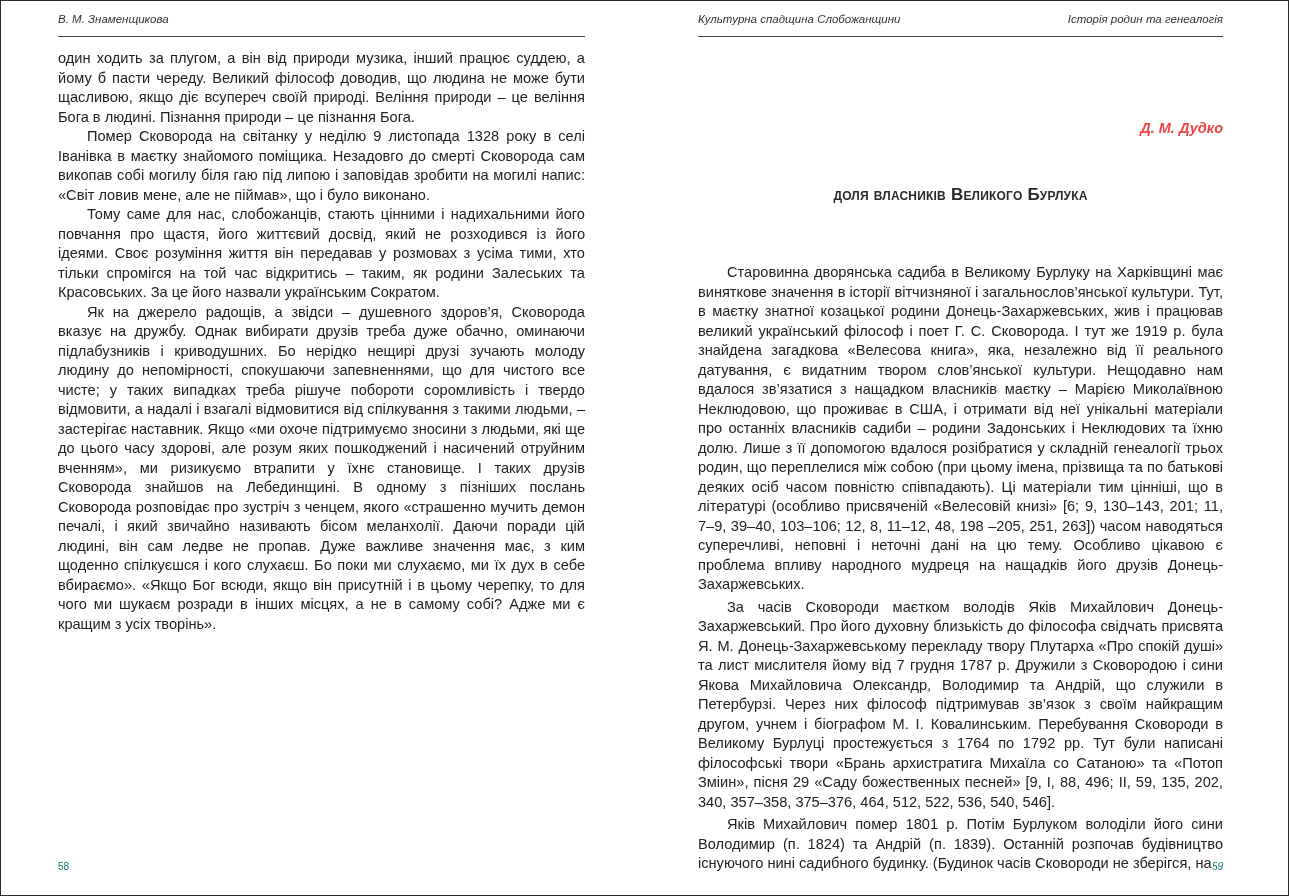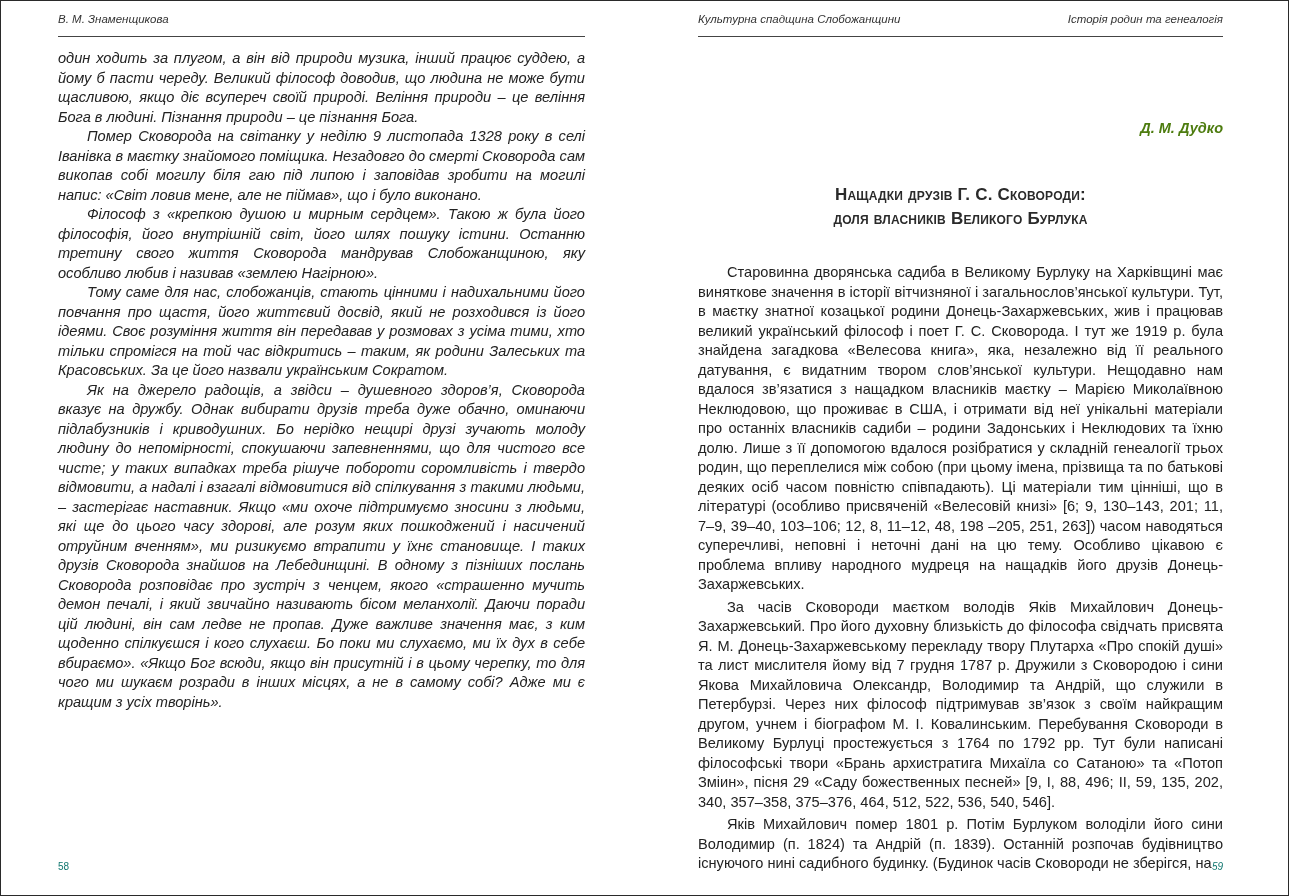--- a/index.html
+++ b/index.html
@@ -10,27 +10,27 @@
   .page { position: absolute; top: 0; height: 744px; }
   .page.left { left: 58px; width: 527px; }
   .page.right { left: 698px; width: 525px; }
   .running-head { position: absolute; top: 13px; left: 0; right: 0; height: 18px;
                   font-size: 11.5px; font-style: italic; color: #333; }
   .running-head .r { position: absolute; right: 0; top: 0; }
   .running-head .l { position: absolute; left: 0; top: 0; }
   .rule { position: absolute; top: 36px; left: 0; right: 0; height: 0; border-top: 1px solid #444; }
   .body-text { position: absolute; left: 0; right: 0; font-size: 14.6px; line-height: 19.5px;
                text-align: justify; color: #222; }
-  .left .body-text { top: 49px; font-style: italic; }
+  .left .body-text { top: 49px; }
   .body-text p { margin: 0; text-indent: 0; }
   .body-text p.ind { text-indent: 29px; }
   .body-text p + p { margin-top: 0; }
   .right .p-gap { margin-top: 3px !important; }
   .author { position: absolute; top: 120px; right: 0; font-size: 14.5px; font-weight: bold;
-            font-style: italic; color: #4d7c0f; }
+            font-style: italic; color: #ef4444; }
   .title { position: absolute; top: 183px; left: 0; right: 0; text-align: center;
            font-weight: bold; font-variant: small-caps; font-size: 17px; line-height: 24px; color: #2a2a2a;
            letter-spacing: 0.2px; }
   .right .body-text { top: 263px; }
   .page-number { position: absolute; top: 861px; font-size: 10px; color: #0f766e; }
   .left .page-number { left: 0; }
   .right .page-number { right: 0; font-style: italic; }
 </style>
 </head>
 <body>
@@ -38,36 +38,34 @@
 <div class="frame"></div>
 
 <section class="page left">
   <div class="running-head">
     <span class="l">В. М. Знаменщикова</span>
   </div>
   <div class="rule"></div>
   <div class="body-text">
     <p>один ходить за плугом, а він від природи музика, інший працює суддею, а йому б пасти череду. Великий філософ доводив, що людина не може бути щасливою, якщо діє всупереч своїй природі. Веління природи – це веління Бога в людині. Пізнання природи – це пізнання Бога.</p>
     <p class="ind">Помер Сковорода на світанку у неділю 9 листопада 1328 року в селі Іванівка в маєтку знайомого поміщика. Незадовго до смерті Сковорода сам викопав собі могилу біля гаю під липою і заповідав зробити на могилі напис: «Світ ловив мене, але не піймав», що і було виконано.</p>
-    <p class="ind">Філософ з «крепкою душою и мирным сердцем». Такою ж була його філософія, його внутрішній світ, його шлях пошуку істини. Останню третину свого життя Сковорода мандрував Слобожанщиною, яку особливо любив і називав «землею Нагірною».</p>
     <p class="ind">Тому саме для нас, слобожанців, стають цінними і надихальними його повчання про щастя, його життєвий досвід, який не розходився із його ідеями. Своє розуміння життя він передавав у розмовах з усіма тими, хто тільки спромігся на той час відкритись – таким, як родини Залеських та Красовських. За це його назвали українським Сократом.</p>
     <p class="ind">Як на джерело радощів, а звідси – душевного здоров’я, Сковорода вказує на дружбу. Однак вибирати друзів треба дуже обачно, оминаючи підлабузників і криводушних. Бо нерідко нещирі друзі зучають молоду людину до непомірності, спокушаючи запевненнями, що для чистого все чисте; у таких випадках треба рішуче побороти сором­ливість і твердо відмовити, а надалі і взагалі відмовитися від спілкування з такими людьми, – застерігає наставник. Якщо «ми охоче підтримуємо зносини з людьми, які ще до цього часу здорові, але розум яких пошкоджений і насичений отруйним вченням», ми ризикуємо втрапити у їхнє становище. І таких друзів Сковорода знайшов на Лебединщині. В одному з пізніших послань Сковорода розповідає про зустріч з ченцем, якого «страшенно мучить демон печалі, і який звичайно називають бісом меланхолії. Даючи поради цій людині, він сам ледве не пропав. Дуже важливе значення має, з ким щоденно спілкуєшся і кого слухаєш. Бо поки ми слухаємо, ми їх дух в себе вбираємо». «Якщо Бог всюди, якщо він присутній і в цьому черепку, то для чого ми шукаєм розради в інших місцях, а не в самому собі? Адже ми є кращим з усіх творінь».</p>
   </div>
   <div class="page-number">58</div>
 </section>
 
 <section class="page right">
   <div class="running-head">
     <span class="l">Культурна спадщина Слобожанщини</span>
     <span class="r">Історія родин та генеалогія</span>
   </div>
   <div class="rule"></div>
   <div class="author">Д. М. Дудко</div>
   <div class="title">
-    <div>Нащадки друзів Г. С. Сковороди:</div>
     <div>доля власників Великого Бурлука</div>
   </div>
   <div class="body-text">
     <p class="ind">Старовинна дворянська садиба в Великому Бурлуку на Харківщині має виняткове значення в історії вітчизняної і загальнослов’янської культури. Тут, в маєтку знатної козацької родини Донець-Захаржевських, жив і працював великий український філософ і поет Г. С. Сковорода. І тут же 1919 р. була знайдена загадкова «Велесова книга», яка, незалежно від її реального датування, є видатним твором слов’янської культури. Нещодавно нам вдалося зв’язатися з нащадком власників маєтку – Марією Миколаївною Неклюдовою, що проживає в США, і отримати від неї унікальні матеріали про останніх власників садиби – родини Задонських і Неклюдових та їхню долю. Лише з її допомогою вдалося розібратися у складній генеалогії трьох родин, що переплелися між собою (при цьому імена, прізвища та по батькові деяких осіб часом повністю співпадають). Ці матеріали тим цінніші, що в літературі (особливо присвяченій «Велесовій книзі» [6; 9, 130–143, 201; 11, 7–9, 39–40, 103–106; 12, 8, 11–12, 48, 198 –205, 251, 263]) часом наводяться суперечливі, неповні і неточні дані на цю тему. Особливо цікавою є проблема впливу народного мудреця на нащадків його друзів Донець-Захаржевських.</p>
     <p class="ind p-gap">За часів Сковороди маєтком володів Яків Михайлович Донець-Захаржевський. Про його духовну близькість до філософа свідчать присвята Я. М. Донець-Захаржевському перекладу твору Плутарха «Про спокій душі» та лист мислителя йому від 7 грудня 1787 р. Дружили з Сковородою і сини Якова Михайловича Олександр, Володимир та Андрій, що служили в Петербурзі. Через них філософ підтримував зв’язок з своїм найкращим другом, учнем і біографом М. І. Ковалинським. Перебування Сковороди в Великому Бурлуці простежується з 1764 по 1792 рр. Тут були написані філософські твори «Брань архистратига Михаїла со Сатаною» та «Потоп Зміин», пісня 29 «Саду божественных песней» [9, I, 88, 496; II, 59, 135, 202, 340, 357–358, 375–376, 464, 512, 522, 536, 540, 546].</p>
     <p class="ind p-gap">Яків Михайлович помер 1801 р. Потім Бурлуком володіли його сини Володимир (п. 1824) та Андрій (п. 1839). Останній розпочав будівництво існуючого нині садибного будинку. (Будинок часів Сковороди не зберігся, на</p>
   </div>
   <div class="page-number">59</div>
 </section>
 

